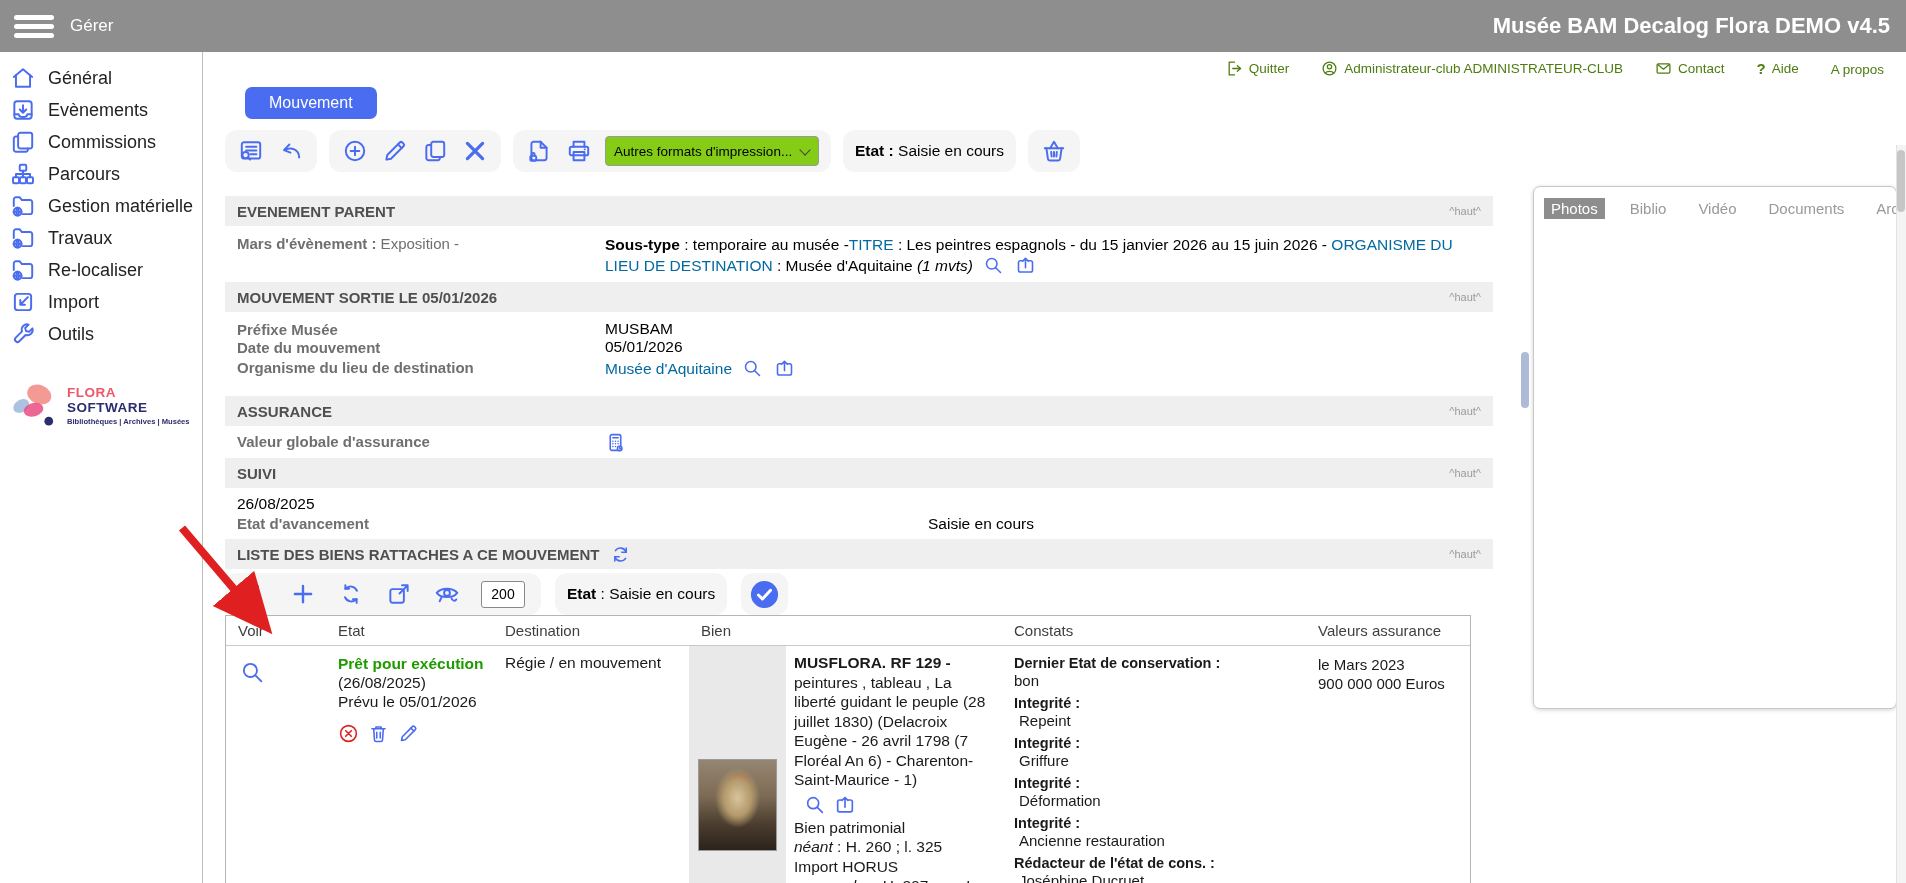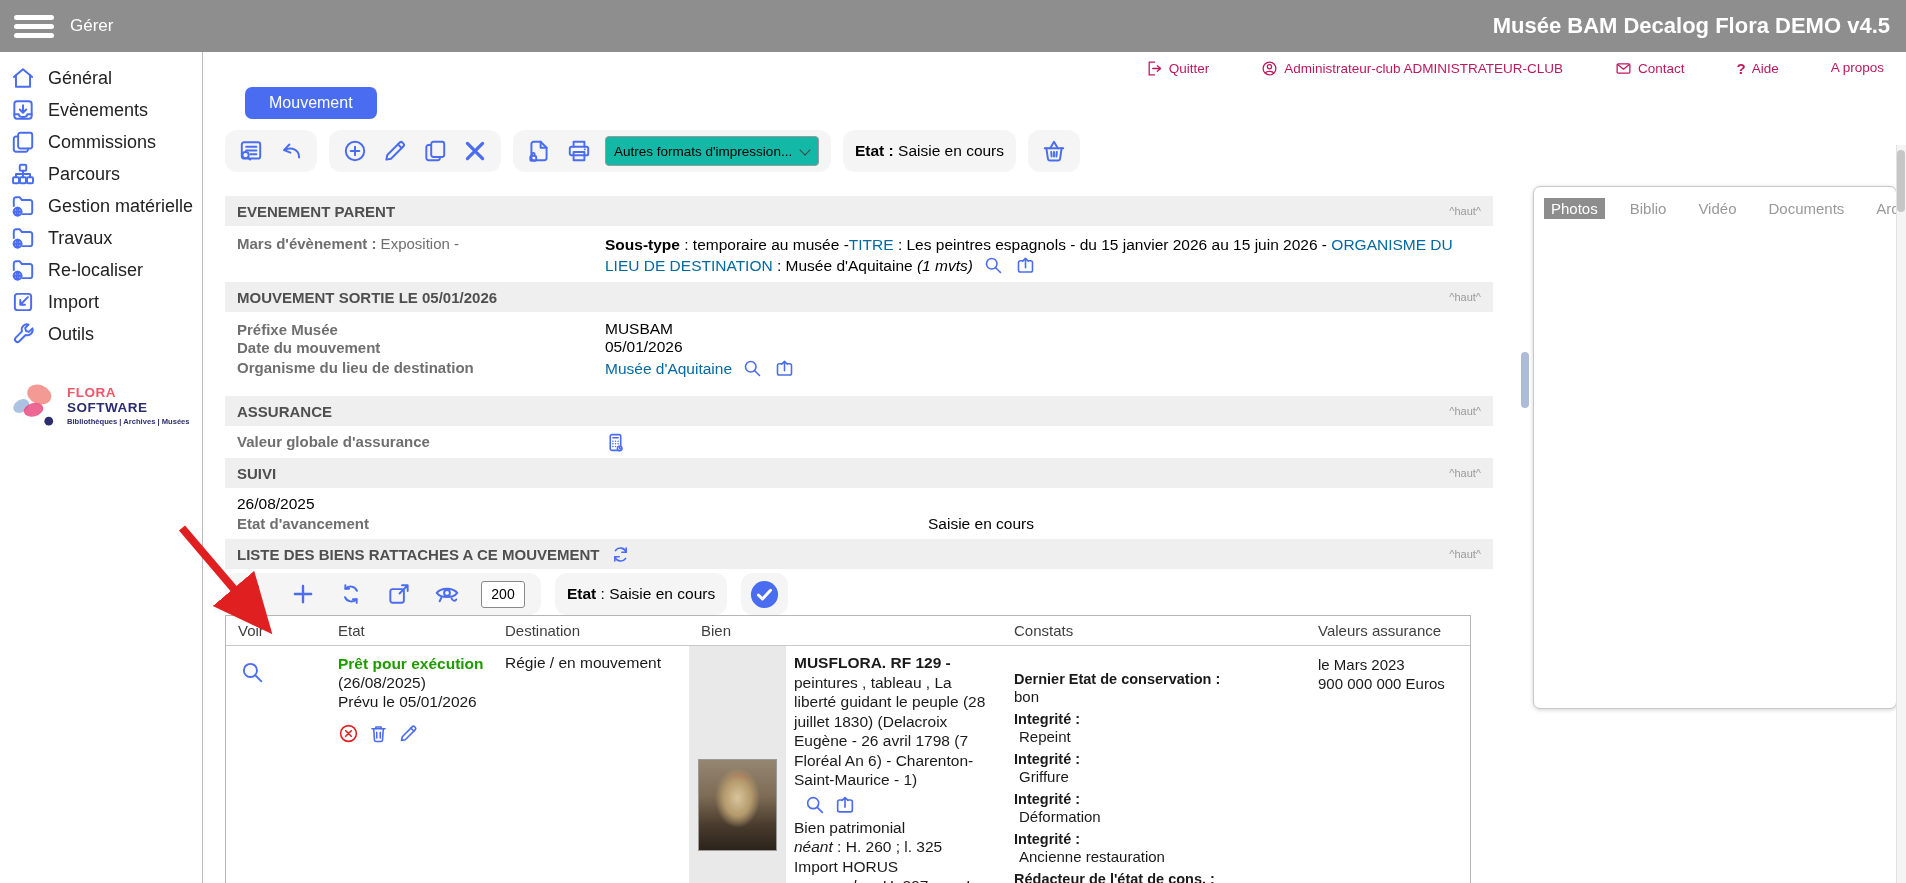--- a/index.html
+++ b/index.html
@@ -9,22 +9,22 @@
 
   
   .topbar{position:absolute;left:0;top:0;width:1906px;height:52px;background:#8e8e8e;
           display:flex;align-items:center;z-index:5}
   .burger{margin-left:14px;cursor:pointer}
   .burger div{width:40px;height:5px;background:#fff;border-radius:3px;margin:4px 0}
   .topbar-menu{color:#fff;font-size:17px;margin-left:16px}
   .app-title{margin-left:auto;margin-right:16px;color:#fff;font-size:22px;font-weight:bold}
 
   
-  .userbar{position:absolute;top:60px;right:22px;display:flex;align-items:flex-start;gap:52px;
-           color:#be185d;font-size:13.5px;z-index:4}
+  .userbar{position:absolute;top:60px;right:22px;display:flex;align-items:flex-end;gap:32px;
+           color:#4d7c0f;font-size:13.5px;z-index:4}
   .userbar .itm{display:flex;align-items:center;gap:6px;cursor:pointer}
   .userbar svg{width:17px;height:17px;stroke:#9a9a9a}
   .qmark{font-weight:bold;font-size:15px}
 
   
   .sidebar{position:absolute;left:0;top:52px;width:203px;height:831px;background:#fff;
            border-right:1px solid #bdbdbd;padding-top:10px}
   .side-item{display:flex;align-items:center;gap:12px;padding:4px 0 4px 10px;font-size:18px;
              color:#222;cursor:pointer;height:32px}
   .side-item .ic{color:#4a6cf0;width:26px;height:26px;flex:none}
@@ -39,21 +39,21 @@
   .main{position:absolute;left:203px;top:52px;width:1330px;height:831px;padding:35px 0 0 22px;overflow:hidden}
   .tab{display:inline-block;background:#4a6cf0;color:#fff;font-size:16px;padding:7px 24px;
        border-radius:7px;margin-left:20px;cursor:pointer}
   .toolbar{display:flex;gap:12px;margin-top:11px;align-items:center}
   .pill{background:#f5f5f6;border-radius:12px;display:flex;align-items:center;gap:12px;
         padding:0 12px;height:42px}
   .tbtn{width:28px;height:28px;color:#4a6cf0;cursor:pointer;display:flex;align-items:center;justify-content:center}
   .tbtn svg{width:26px;height:26px}
   .selwrap{position:relative}
   select.print{appearance:none;-webkit-appearance:none;border:1px solid #999;border-radius:4px;
-        background:#14b8a6;height:30px;font:13.5px "Liberation Sans",sans-serif;padding:0 26px 0 8px;
+        background:#84cc16;height:30px;font:13.5px "Liberation Sans",sans-serif;padding:0 26px 0 8px;
         width:214px;color:#000}
   .selwrap::after{content:"";position:absolute;right:10px;top:10px;width:7px;height:7px;
         border-right:1.6px solid #444;border-bottom:1.6px solid #444;transform:rotate(45deg);pointer-events:none}
   .etat{font-size:15.5px;color:#000;white-space:nowrap}
   .etat b{font-weight:bold}
 
   .secbar{width:1268px;height:30px;background:#efefef;display:flex;align-items:center;
           justify-content:space-between;padding:0 12px}
   .secbar .t{font-weight:bold;color:#4f4f4f;font-size:15px;display:flex;align-items:center;gap:10px}
   .haut{font-size:11px;color:#9a9a9a;cursor:pointer}
@@ -92,21 +92,21 @@
      background:
        radial-gradient(ellipse 30px 40px at 50% 42%, #d8c49c 0%, #b49a6c 45%, rgba(0,0,0,0) 75%),
        radial-gradient(ellipse 18px 12px at 52% 22%, #b04a3a 0%, rgba(0,0,0,0) 70%),
        linear-gradient(180deg, #958671 0%, #7d6b55 40%, #4a3c2e 72%, #2b231b 100%)}
   .bien-cell{padding:7px 4px 0 8px;font-size:15.5px;line-height:19.5px}
   .bien-cell .icrow{display:flex;gap:8px;margin:4px 0 2px 10px;color:#4a6cf0}
   .bien-cell .icrow span{width:22px;height:22px;cursor:pointer}
   .bien-cell .icrow svg{width:22px;height:22px}
   .constats-cell{padding:9px 8px 0 12px;font-size:15px;line-height:16px}
   .clabel{font-weight:bold;margin-top:6px;font-size:14.5px}
-  .clabel:first-child{margin-top:16px}
+  .clabel:first-child{margin-top:0}
   .cval{padding-left:5px;margin-top:2px}
   .val-cell{padding:9px 0 0 12px;font-size:15px;line-height:19px}
 
   
   .rpanel{position:absolute;left:1533px;top:186px;width:364px;height:523px;background:#fff;
           border:1px solid #c9c9c9;border-radius:7px;box-shadow:0 1px 4px rgba(0,0,0,.18);
           padding:11px 0 0 10px;z-index:3}
   .rtabs{display:flex;align-items:center;font-size:15px;color:#999}
   .rtab{padding:2px 7px;cursor:pointer;white-space:nowrap}
   .rtab.active{background:#8d8d8d;color:#fff}

